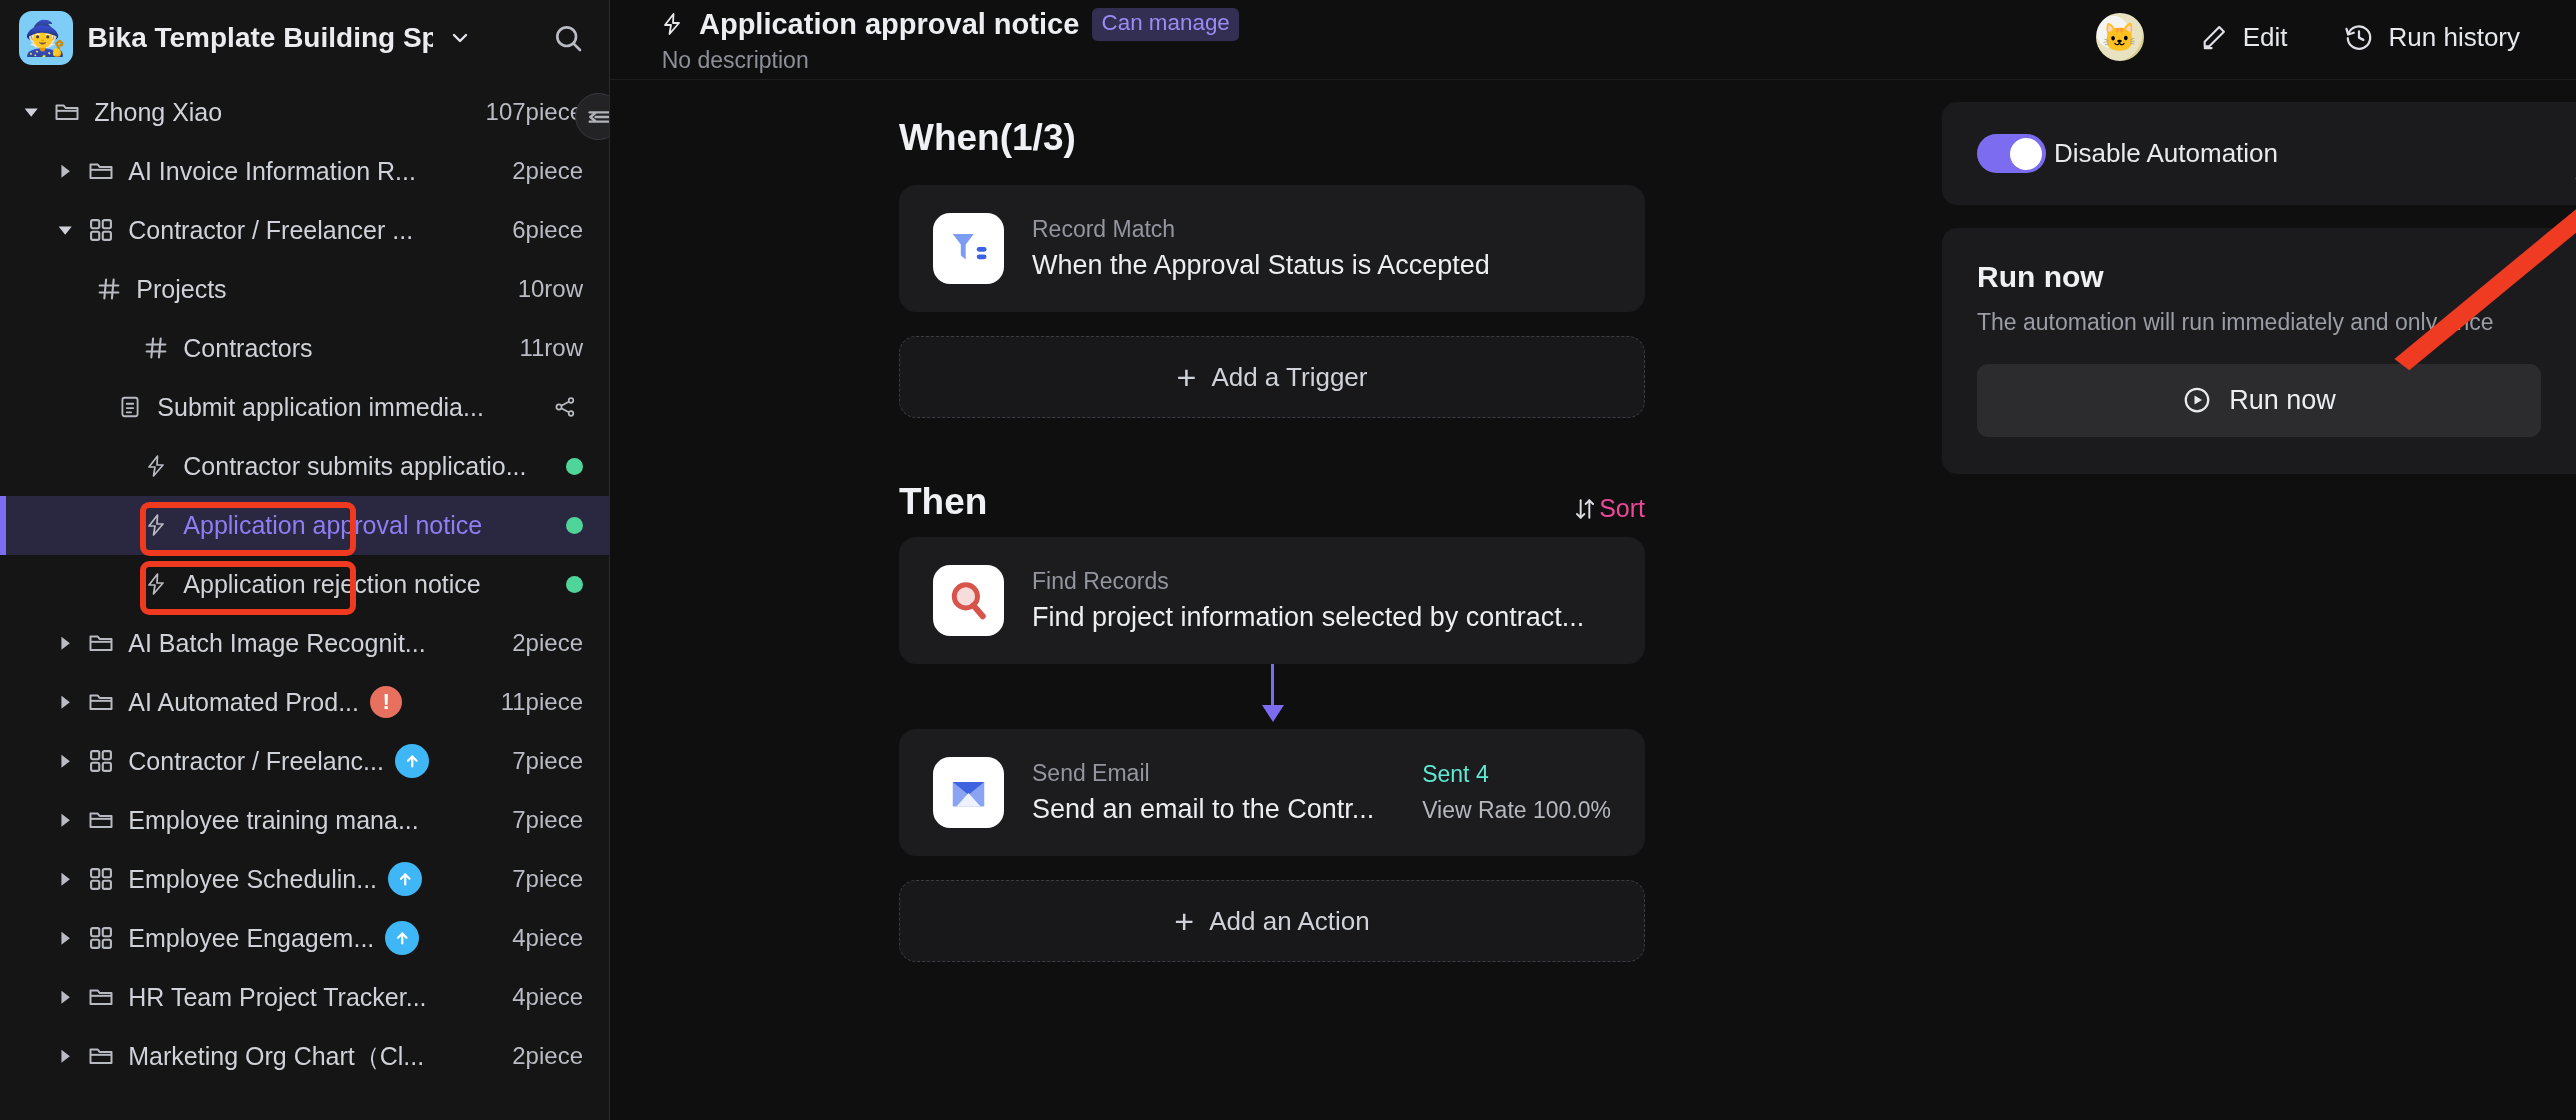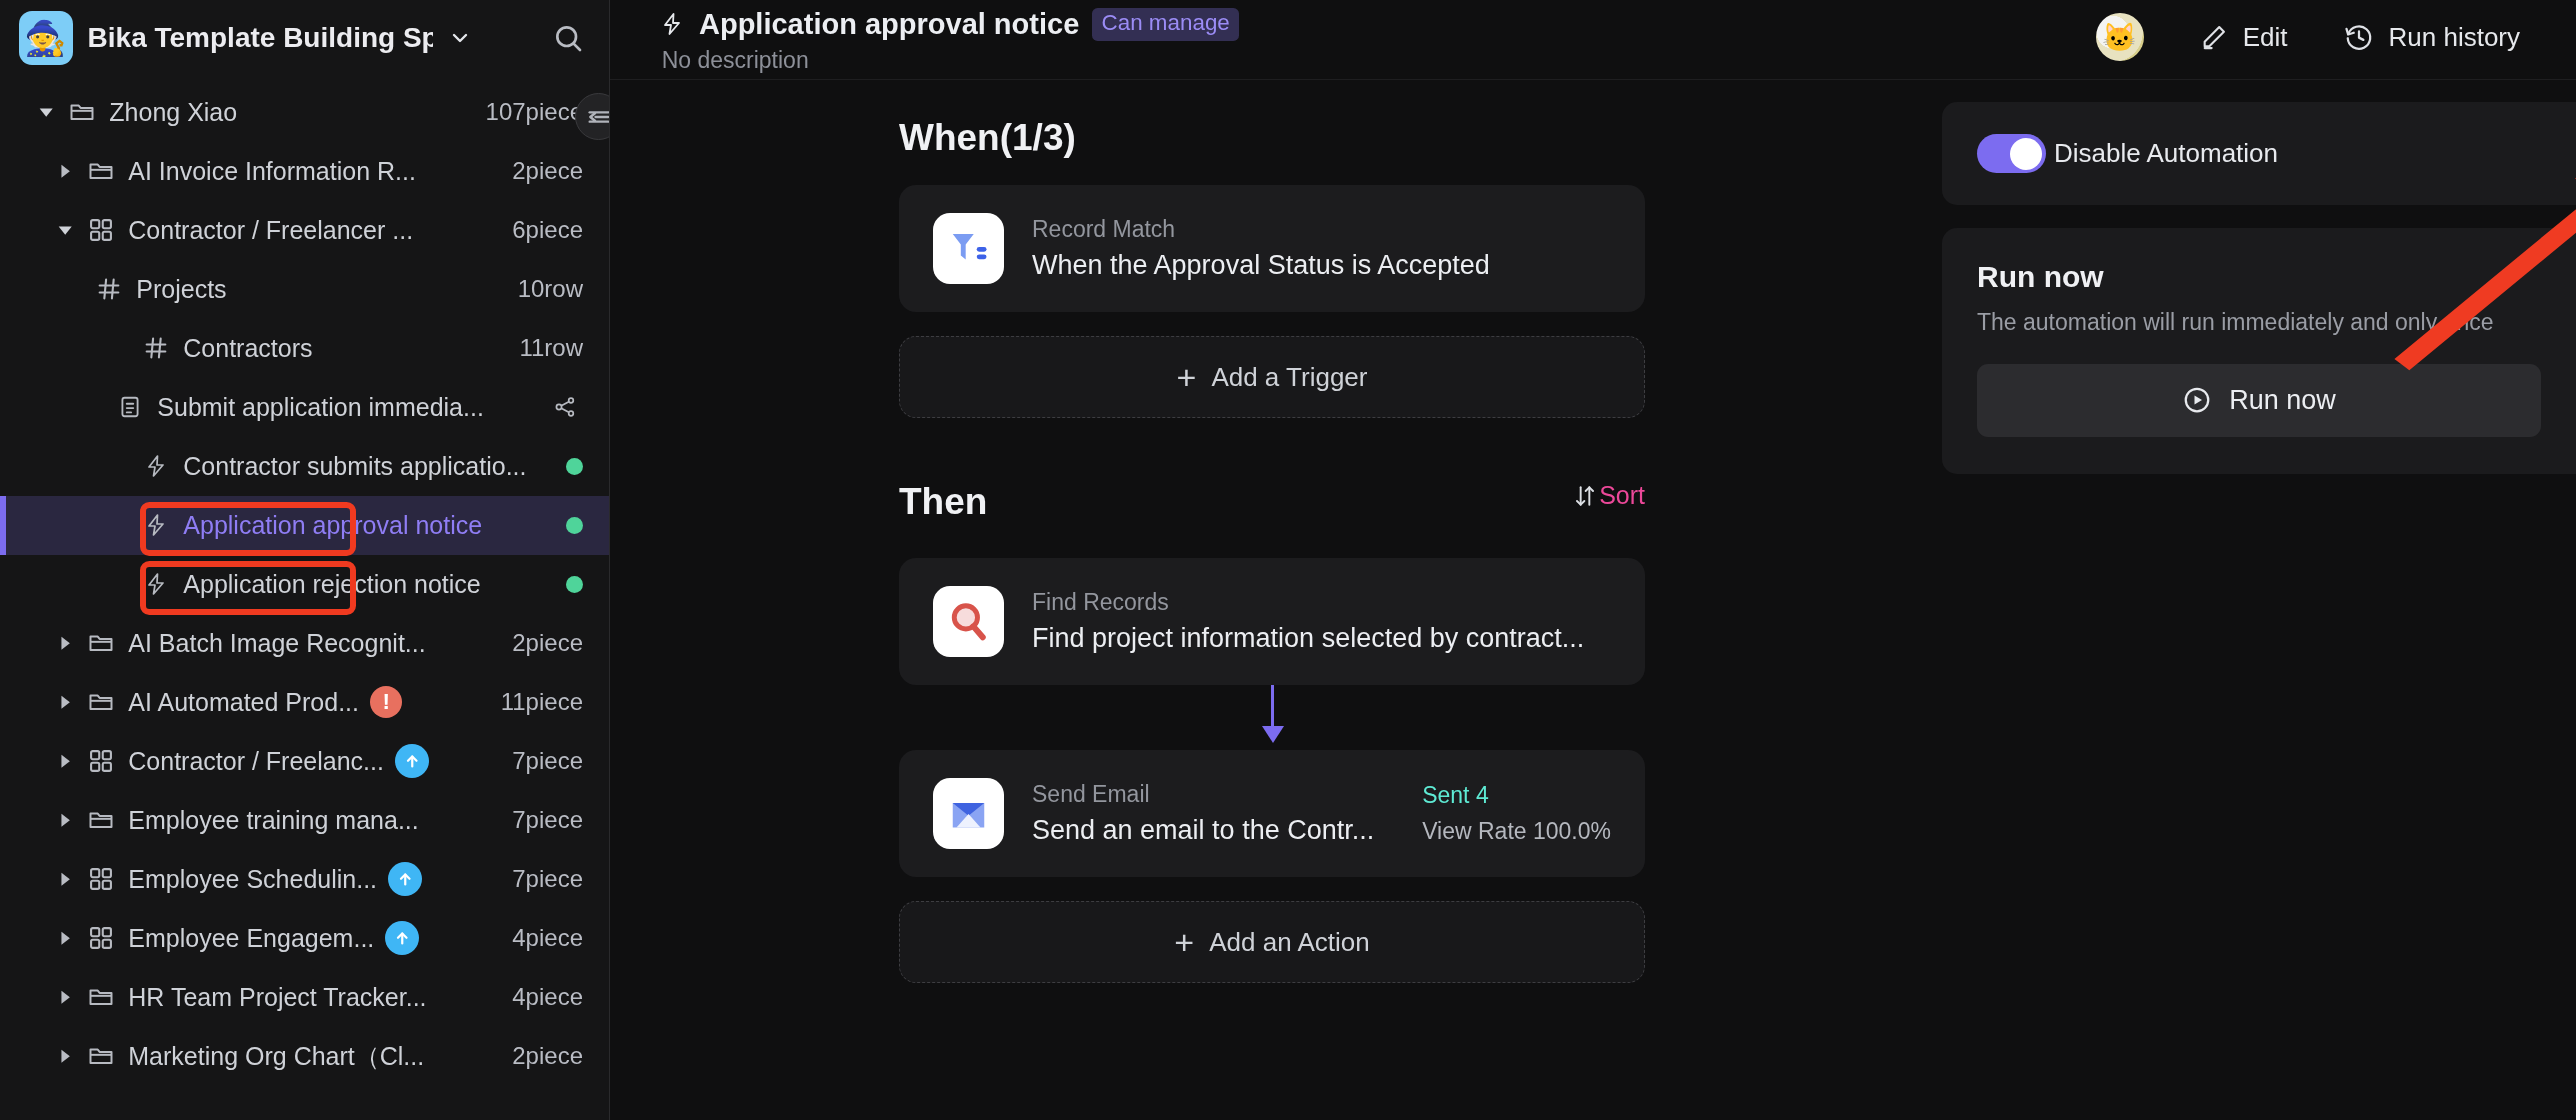--- a/index.html
+++ b/index.html
@@ -95,21 +95,21 @@
   .tb-desc { color: #8d9099; font-size: 23px; margin-top: 5.6px; padding-left: 3.7px; }
   .tb-right { margin-left: auto; display:flex; align-items:center; gap: 56px; padding: 5.6px 56px 0 0; }
   .tb-avatar { width: 48px; height: 48px; border-radius: 50%;
                background: radial-gradient(circle at 35% 40%, #f4f4f2 0 38%, #e8e2c0 39% 70%, #d8cf8c 71%);
                display:flex; align-items:center; justify-content:center; font-size: 28px; overflow:hidden;}
   .tb-btn { display:flex; align-items:center; gap: 15px; color: #e6e8ec; font-size: 26px; }
 
   .canvas { position: relative; height: 1040px; overflow:hidden;}
   .flow { position: absolute; left: 289px; top: 37px; width: 746px; }
   .sec-title { color: #f0f1f4; font-size: 37px; font-weight: bold; margin-bottom: 26px; }
-  .sec-head { display:flex; align-items:flex-start; margin-bottom: 35px; }
+  .sec-head { display:flex; align-items:flex-end; margin-bottom: 14px; }
   .sort-btn { margin-left: auto; display:flex; align-items:center; gap: 1px;
               color: #ec4899; font-size: 25px; }
   .card {
     background: #1c1c1e; border-radius: 17px;
     display: flex; align-items: center; gap: 28px;
     padding: 28px 34px; min-height: 121px;
   }
   .card-ic {
     width: 71px; height: 71px; border-radius: 17px; background: #fff;
     flex: 0 0 71px; display:flex; align-items:center; justify-content:center;
@@ -186,21 +186,21 @@
     <div class="collapse-btn">
       <svg width="28" height="28" viewBox="0 0 24 24" fill="none" stroke="#b0b3ba" stroke-width="2" stroke-linecap="round" stroke-linejoin="round">
         <line x1="4" y1="8" x2="20" y2="8"></line>
           <line x1="9" y1="12" x2="20" y2="12"></line>
           <line x1="4" y1="16" x2="20" y2="16"></line>
         <polyline points="8.5 8.8 4.6 12 8.5 15.2" stroke-width="2.2"></polyline>
       </svg>
     </div>
 
     <div class="tree" id="tree">
-        <div class="row" style="padding-left: 29px;">
+        <div class="row" style="padding-left: 14px;">
           <span class="tw">
             <svg width="22.4" height="22.4" viewBox="0 0 24 24">
               <polygon points="5,8 19,8 12,17" fill="#cfd2d8"></polygon>
             </svg>
           </span>
           <span class="ic">
             <svg width="28" height="28" viewBox="0 0 24 24" fill="none" stroke="#b7bac1" stroke-width="1.7">
               <path d="M3 6.5h6.2l1.6 2H21v9.5H3z" stroke-linejoin="round"></path>
               <line x1="3" y1="11" x2="21" y2="11"></line>
             </svg>

